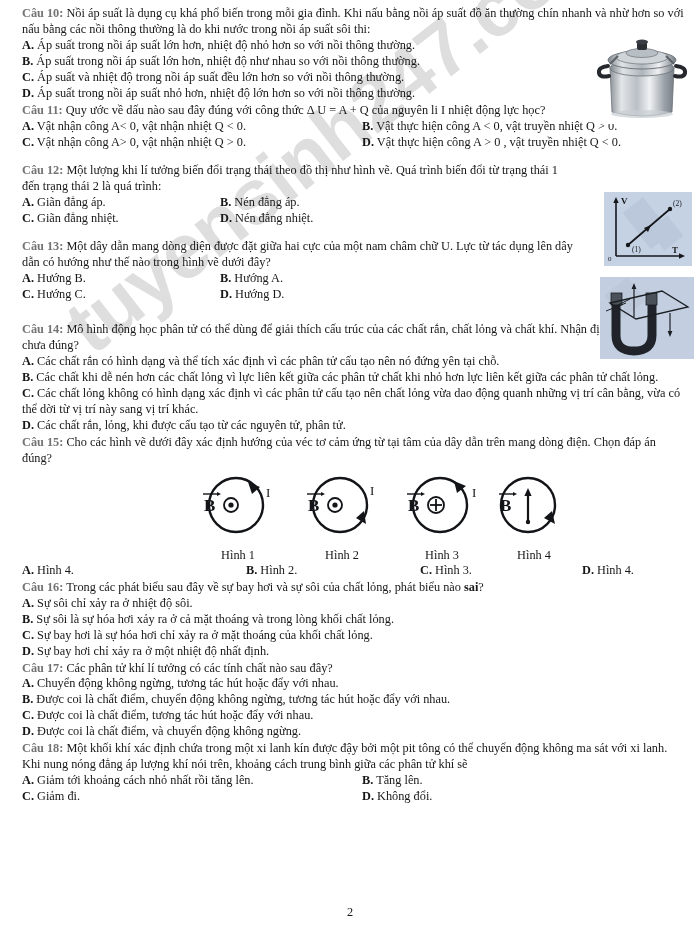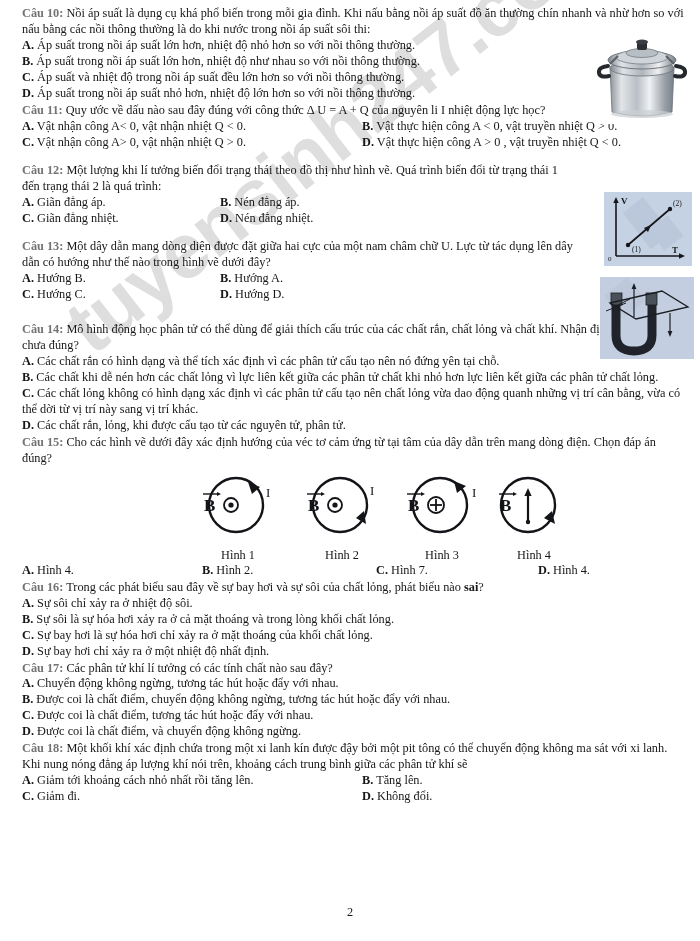--- a/index.html
+++ b/index.html
@@ -59,21 +59,21 @@
   .cols2 .row { display: block; position: relative; }
   .cols2 .c1 { display: inline-block; width: 340px; vertical-align: top; }
   .cols2 .c2 { display: inline-block; vertical-align: top; }
 
   .cols2b .c1 { width: 198px; }
 
   
   .cols4 { line-height: 1.30; white-space: nowrap; }
   .cols4 .c { display: inline-block; vertical-align: top; }
   .cols4 .ca { width: 180px; }
-  .cols4 .cb { width: 174px; }
+  .cols4 .cb { width: 174px; margin-left: 44px; }
   .cols4 .cc { width: 162px; }
 
   
   .fig { position: absolute; z-index: 11; }
 
   .fig-pot { left: 594px; top: 26px; width: 96px; height: 98px; }
   .fig-vt  { left: 604px; top: 192px; width: 88px; height: 74px;
              background: #c5d2e4; }
   .fig-um  { left: 600px; top: 277px; width: 94px; height: 82px;
              background: #c3cfe0; }
@@ -411,21 +411,21 @@
 
     <div class="cols4">
       <span class="c ca">
         <span class="ol">A.</span>
         <span>Hình 4.</span>
       </span><span class="c cb">
         <span class="ol">B.</span>
         <span>Hình 2.</span>
       </span><span class="c cc">
         <span class="ol">C.</span>
-        <span>Hình 7.</span>
+        <span>Hình 3.</span>
       </span><span class="c">
         <span class="ol">D.</span>
         <span>Hình 4.</span>
       </span>
     </div>
   </div>
 
   <div class="q">
     <div class="stem">
       <span class="lbl">Câu 16:</span>

